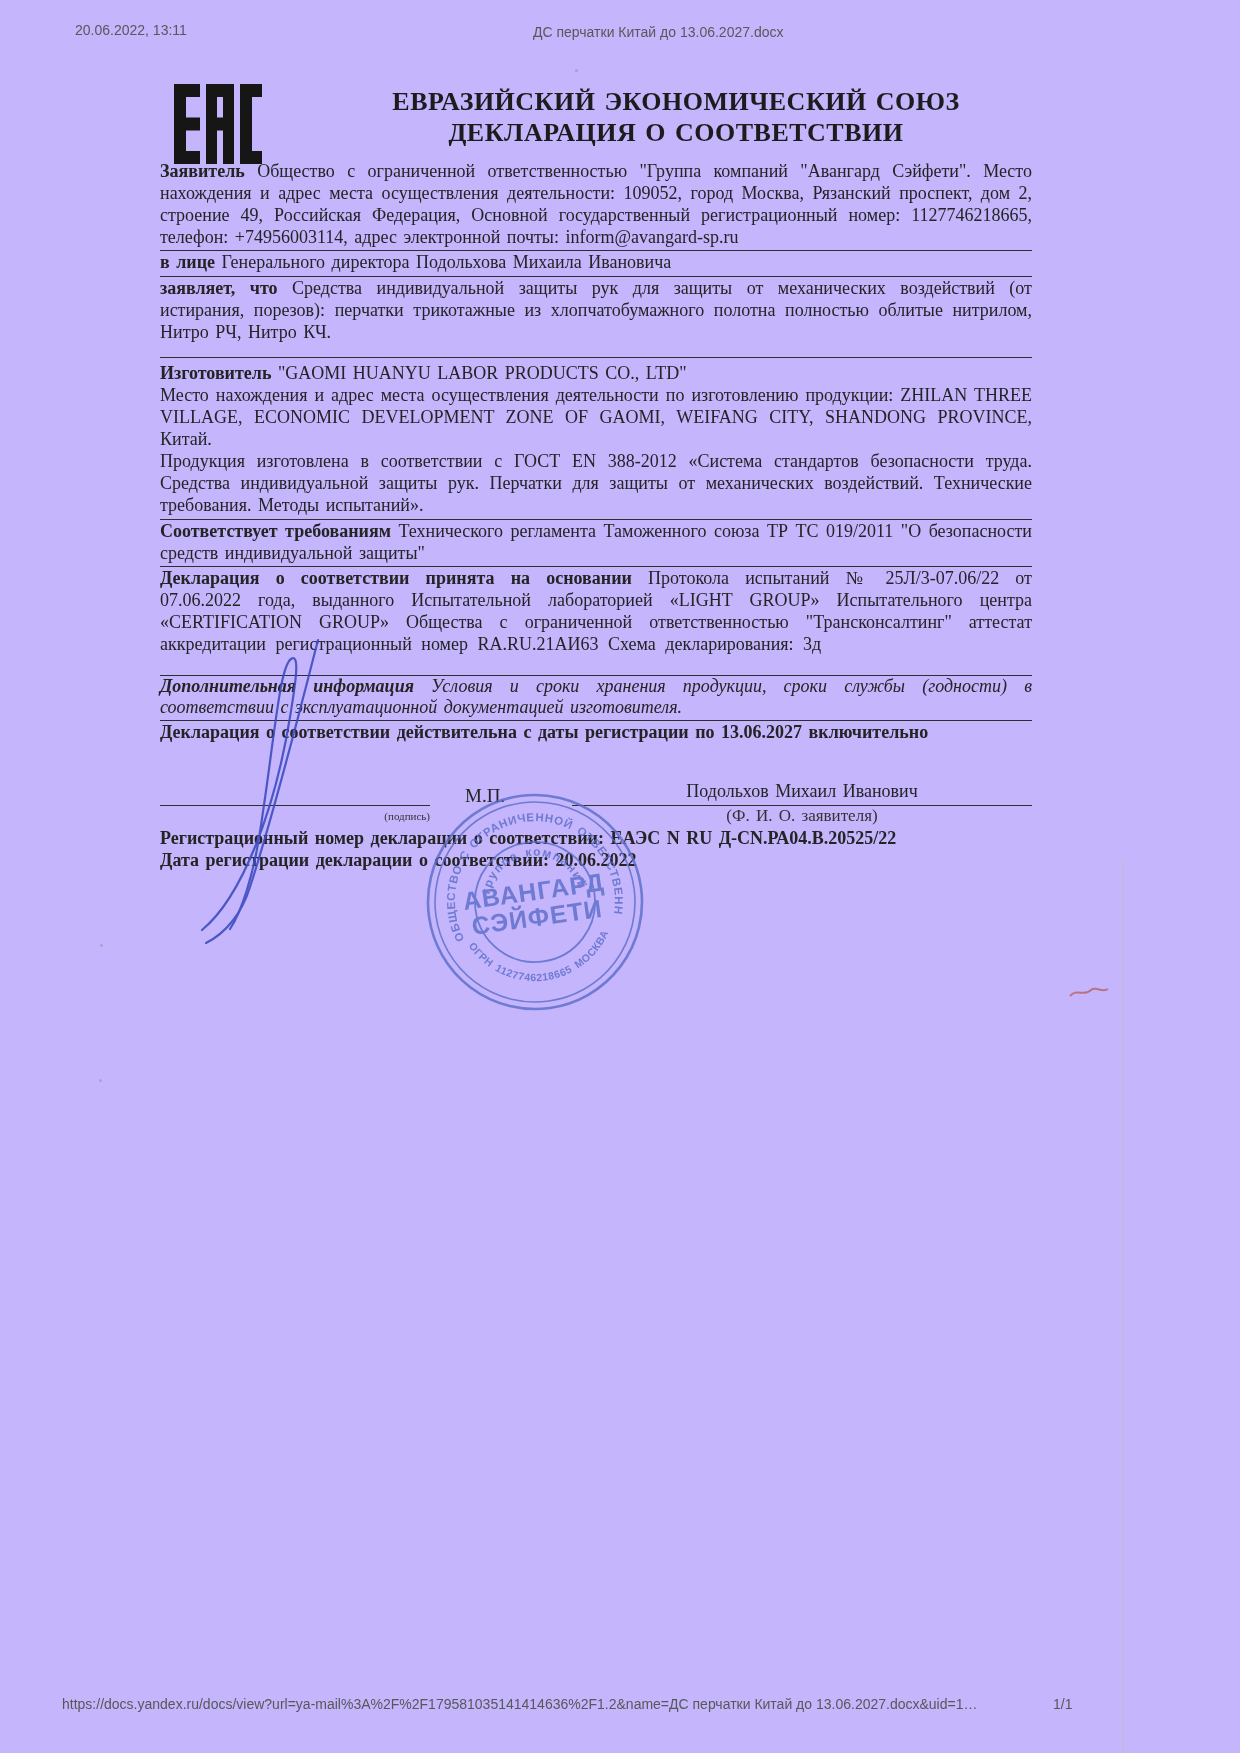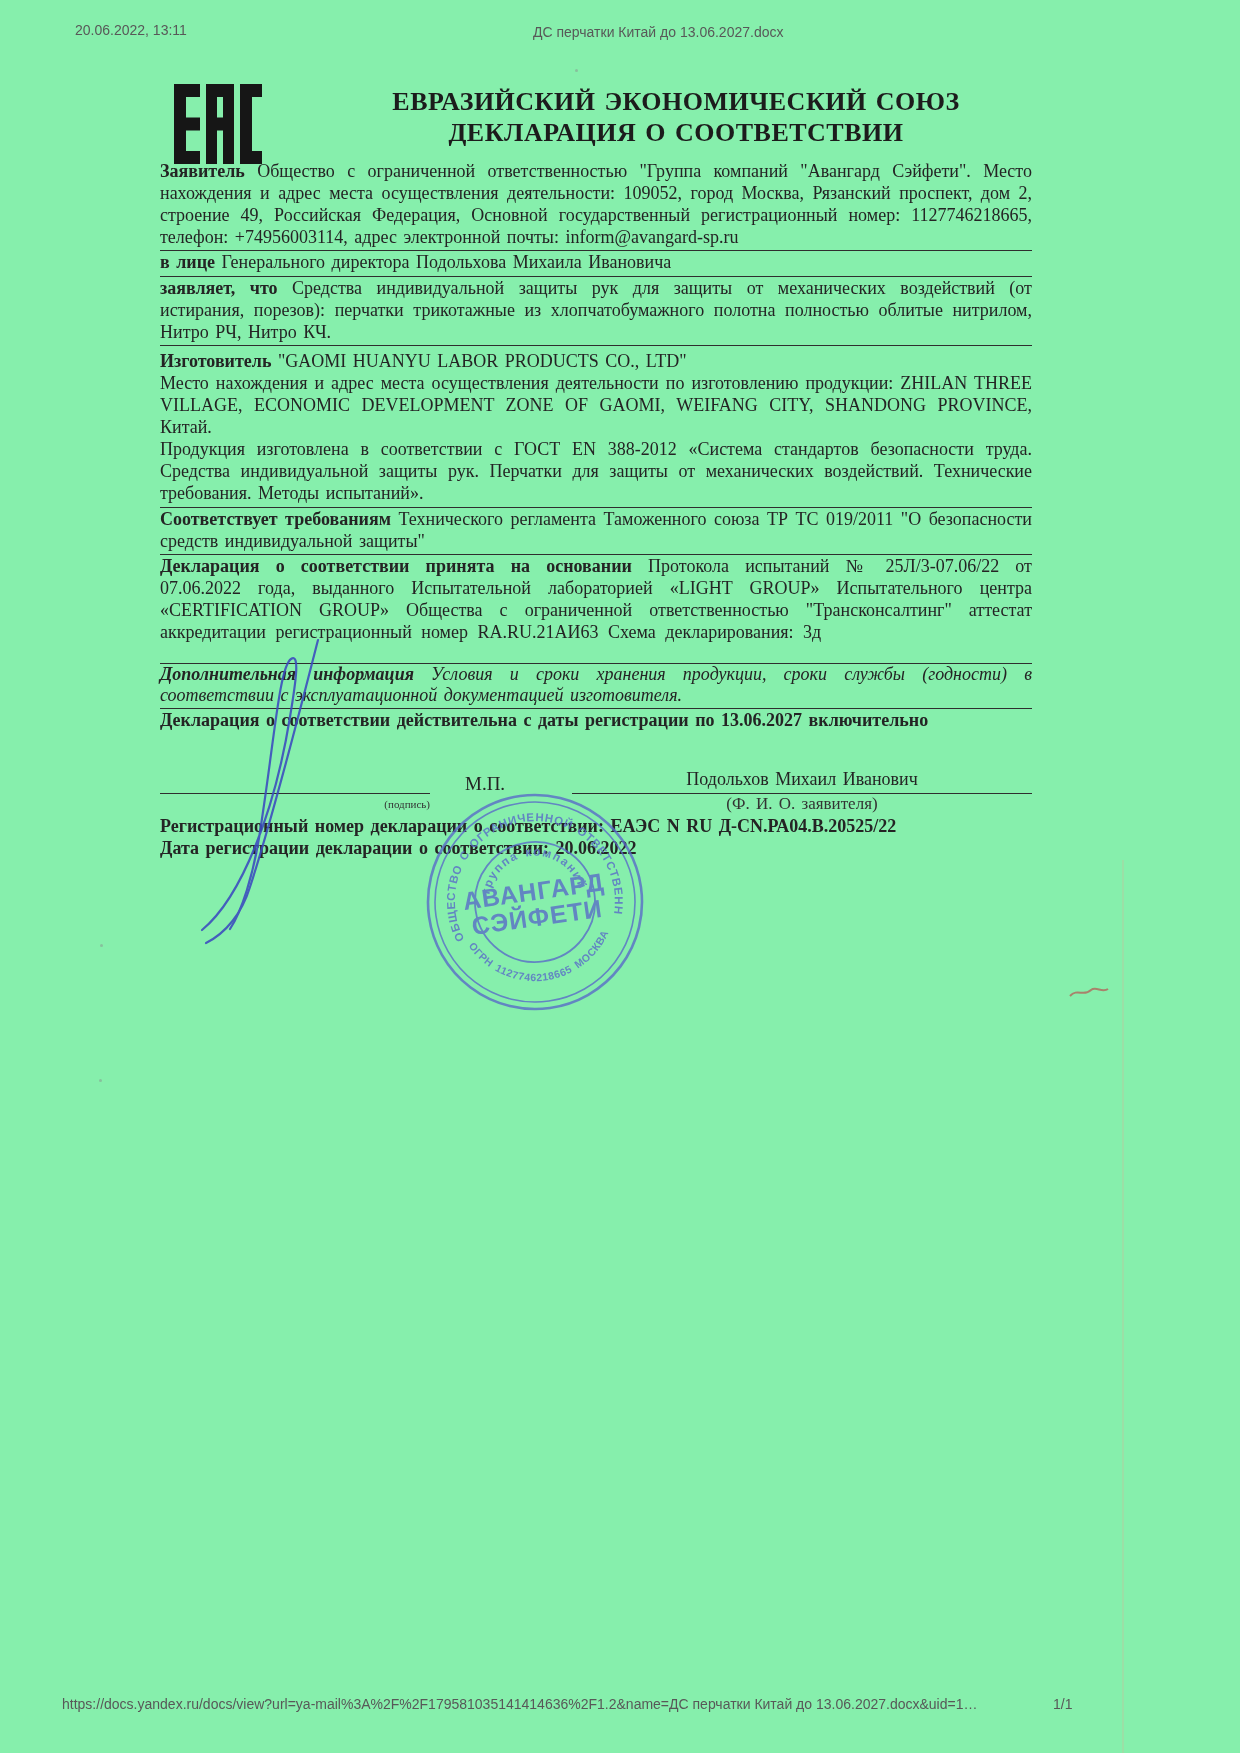--- a/index.html
+++ b/index.html
@@ -1,20 +1,20 @@
 <!DOCTYPE html>
 <html><head>
 <meta charset="utf-8">
 <style>
   html,body{margin:0;padding:0;}
   body{background:#e9e9e9;}
   .page{
     position:relative;
     width:1240px;height:1753px;
-    background:#86efac;
+    background:#c4b5fd;
     overflow:hidden;
     font-family:"Liberation Serif","DejaVu Serif",serif;
     color:#242424;
   }
   
   .print-header span, .print-footer span{
     position:absolute;
     font-family:"Liberation Sans","DejaVu Sans",sans-serif;
     font-size:14px;color:#585858;white-space:nowrap;
   }
@@ -36,21 +36,21 @@
   .masthead{position:relative;height:78px;}
   .eac{position:absolute;left:14px;top:2px;}
   .titles{position:absolute;left:190px;right:30px;top:4px;text-align:center;}
   .titles div{font-size:26px;line-height:31px;font-weight:bold;letter-spacing:.5px;color:#1c1c1c;}
 
   p.para{margin:0;}
   .lead{font-weight:bold;}
   .ruled{border-bottom:1.6px solid #2e2e2e;}
   .p1{margin-top:34px;padding-bottom:2px;}
   .p2{margin-top:4px;padding-bottom:3px;}
-  .p3{margin-top:7px;padding-bottom:2px;}
+  .p3{margin-top:7px;padding-bottom:14px;}
   .block-mfr{margin-top:4px;padding-bottom:3px;}
   .p7{margin-top:8px;padding-bottom:2px;}
   .p8{margin-top:20px;padding-bottom:20px;word-spacing:5px;}
   .p9{margin-top:23px;line-height:21px;padding-bottom:2px;font-style:italic;}
   .p10{margin-top:6px;font-weight:bold;}
   .bold-line{font-weight:bold;text-align:left;}
   .reg1{margin-top:18px;}
   .reg2{margin-top:18px;}
 
   

